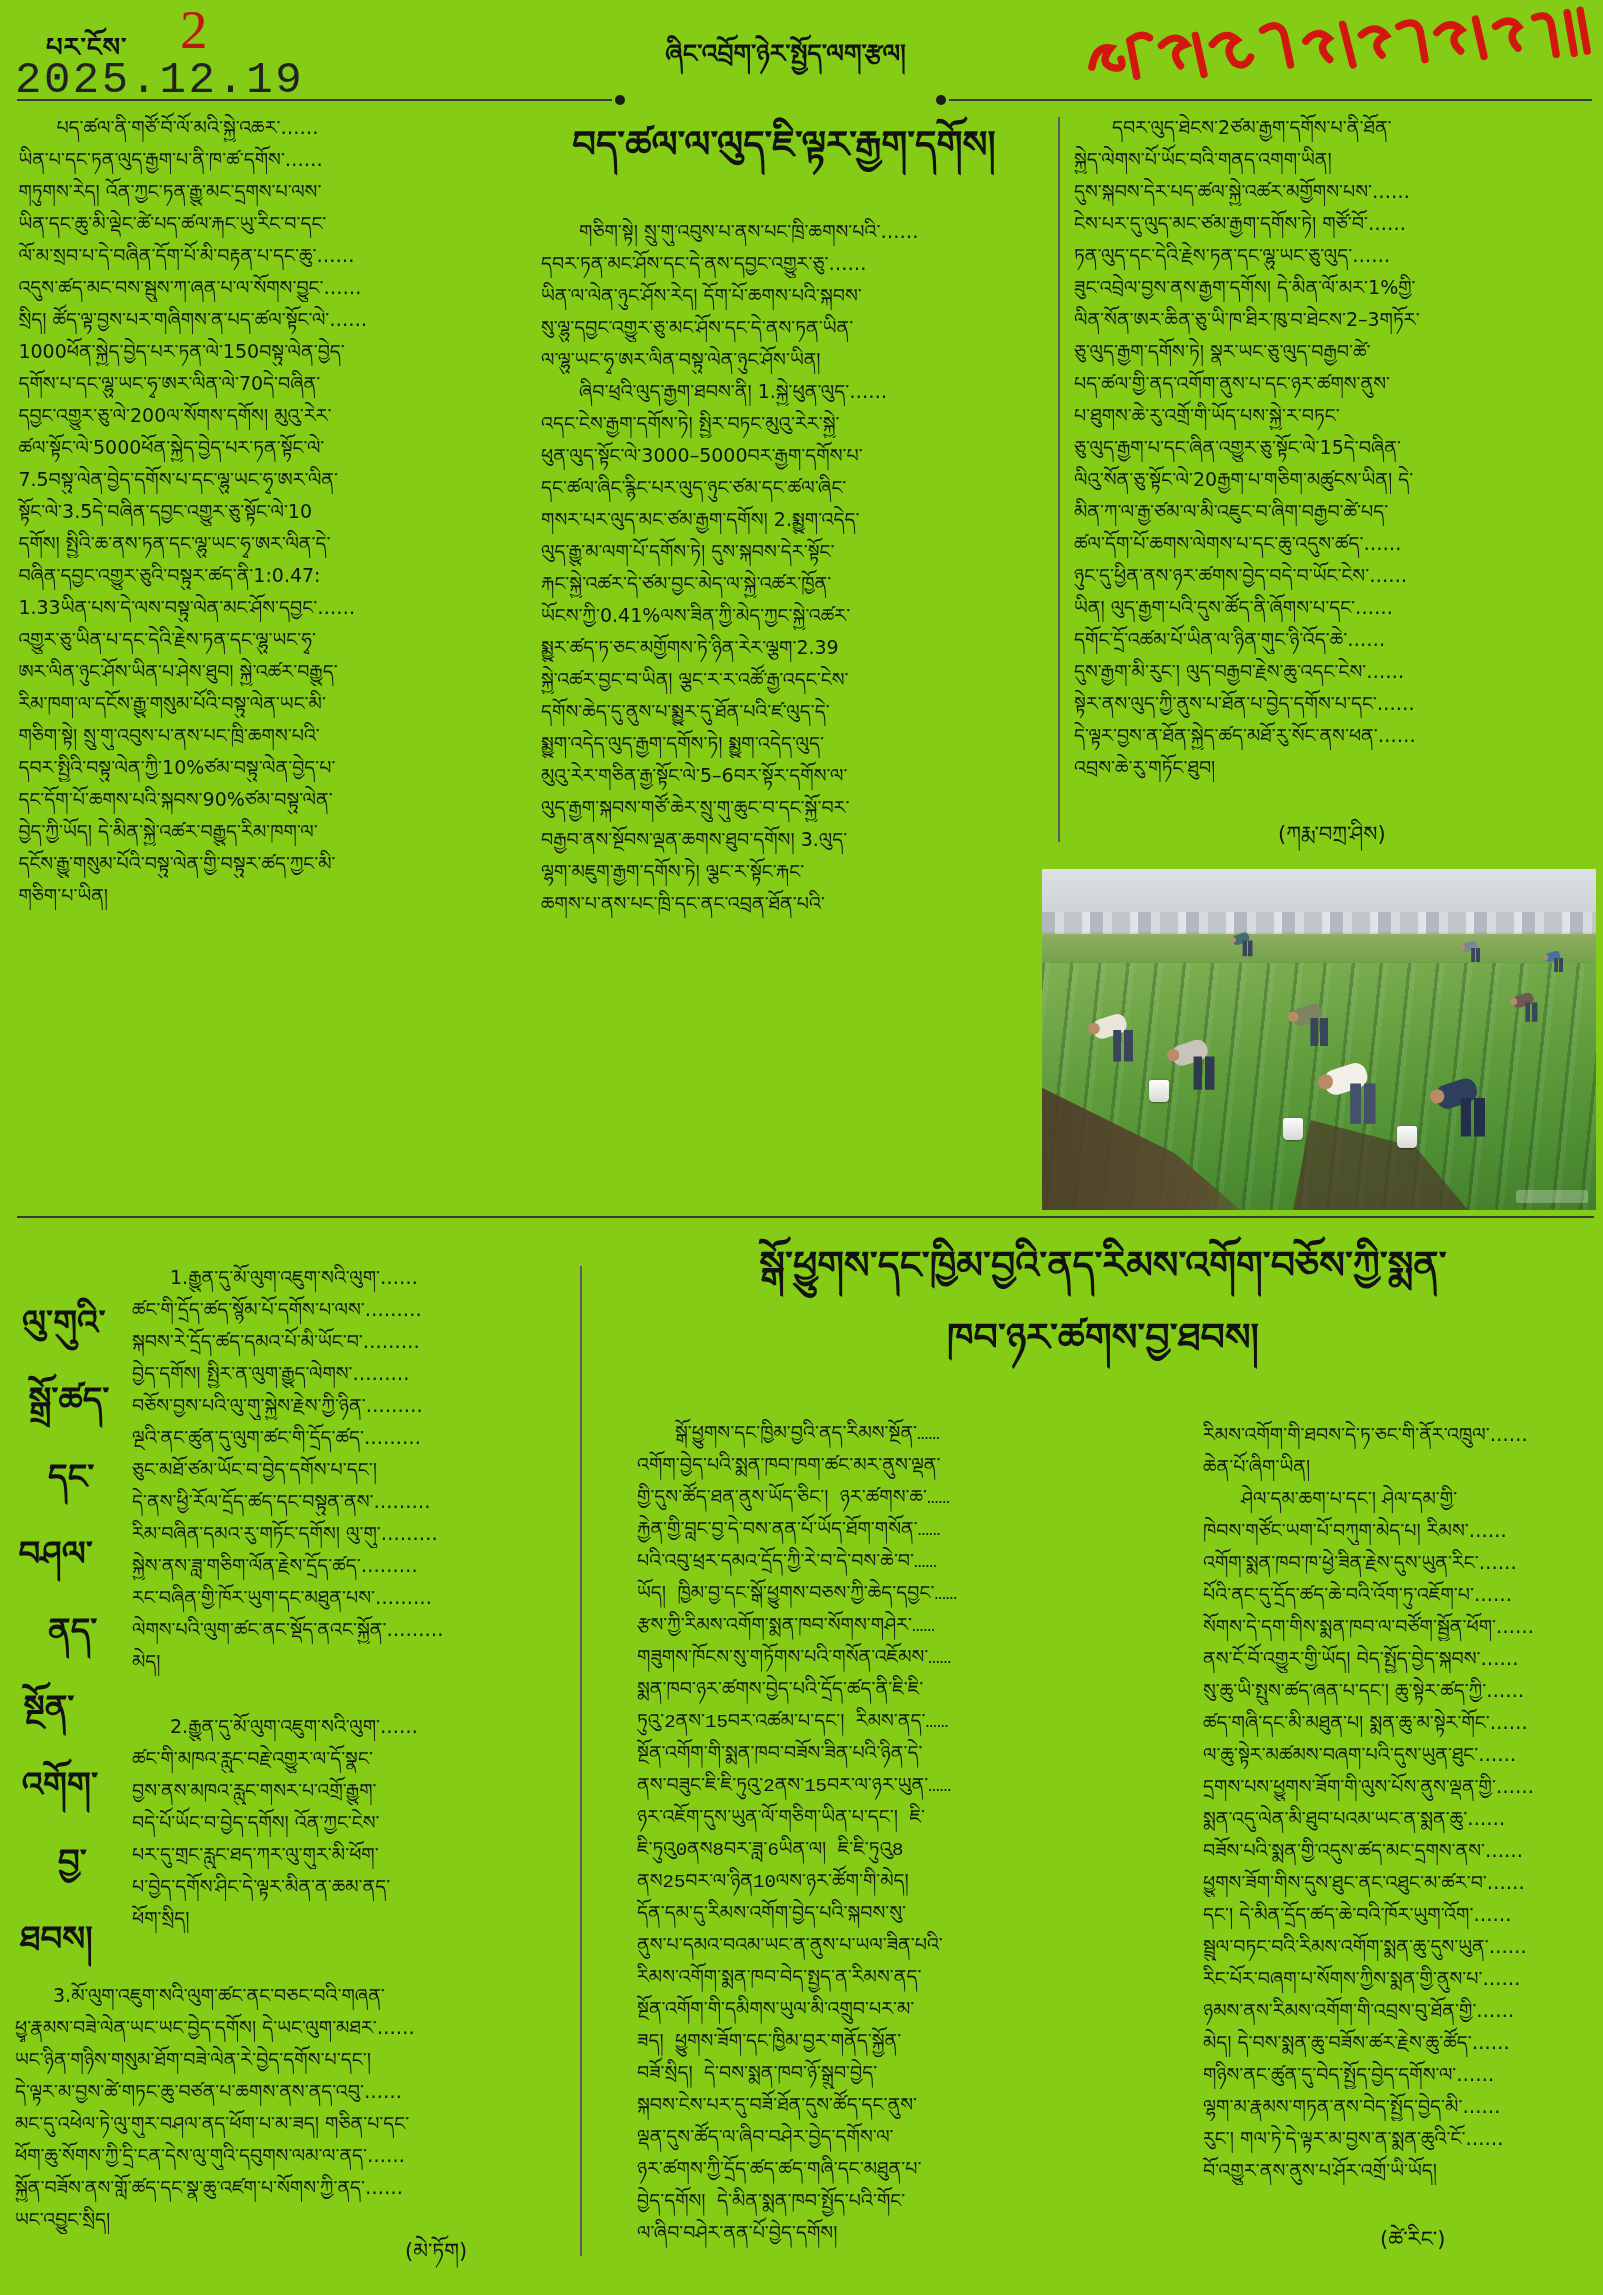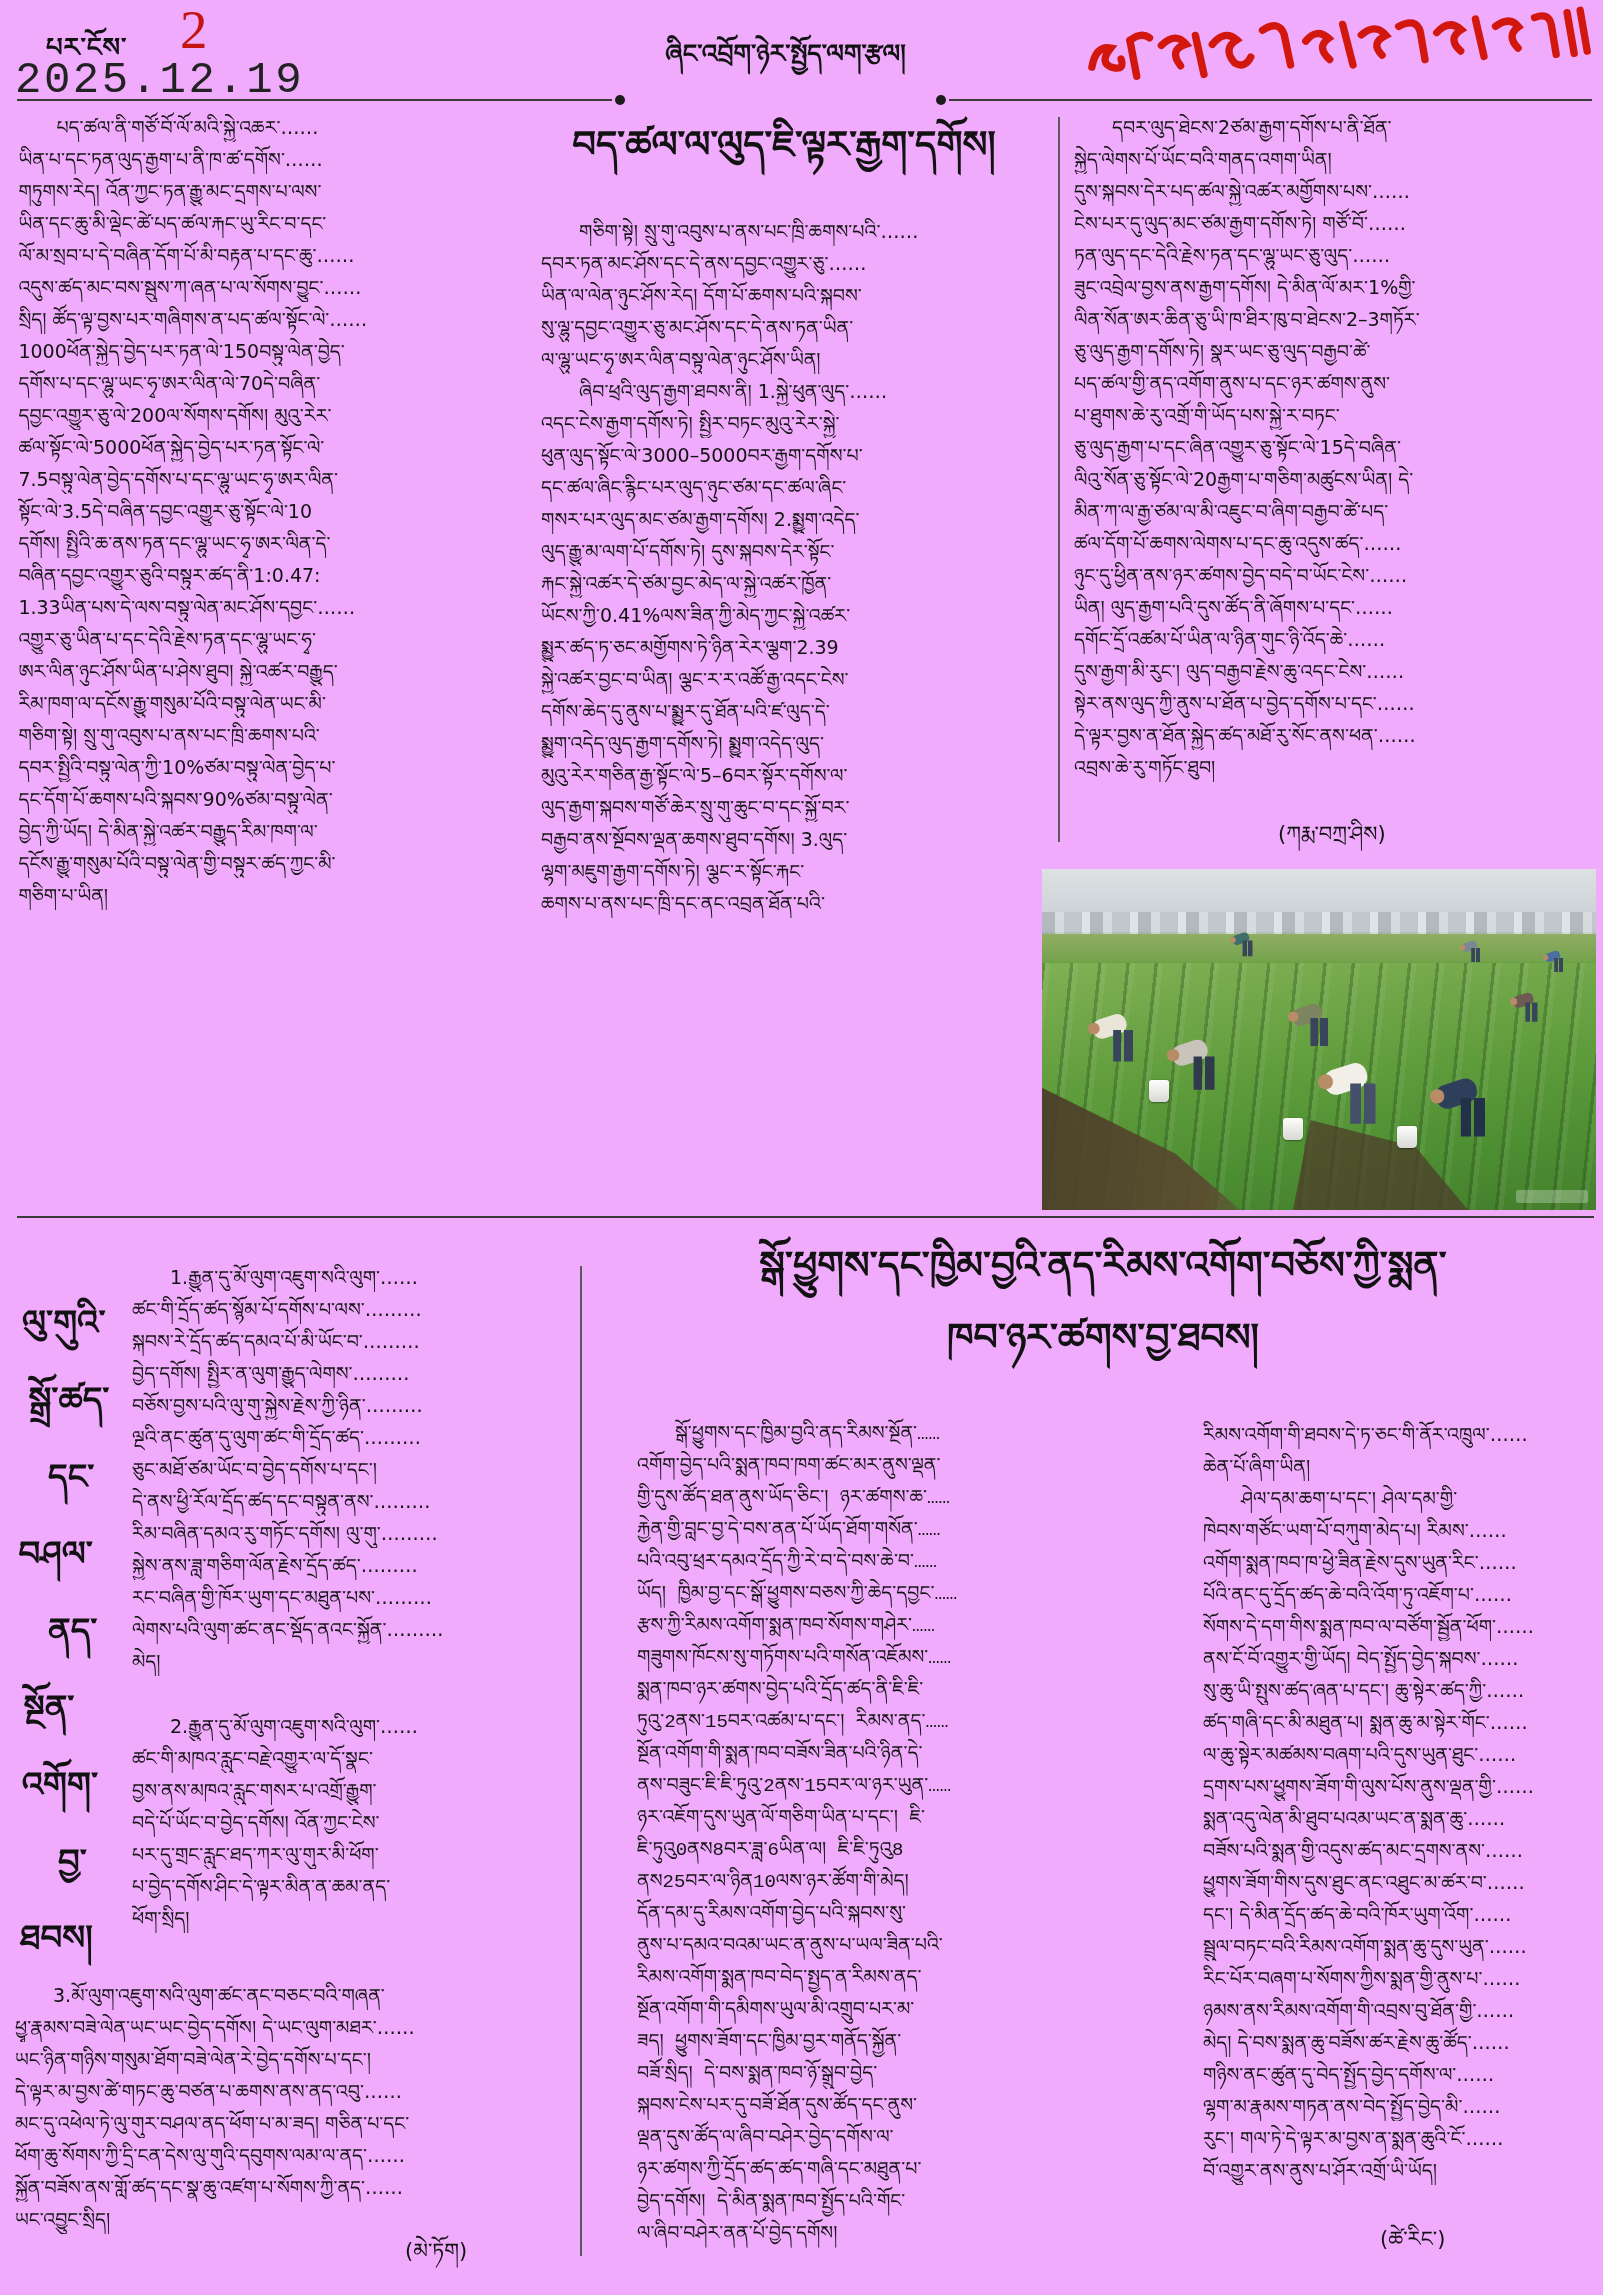--- a/index.html
+++ b/index.html
@@ -1,16 +1,16 @@
 <!DOCTYPE html>
 <html style="font-size:13.4px"><head>
 <meta charset="utf-8">
 <style>
   html,body{margin:0;padding:0;background:#ffffff;}
-  .page{position:relative;width:1604px;height:2295px;background:#f0abfc;overflow:hidden;
+  .page{position:relative;width:1604px;height:2295px;background:#84cc16;overflow:hidden;
         font-family:"DejaVu Sans",sans-serif;color:#121212;}
   .abs{position:absolute;}
   
   .pg-label{font-size:26px;font-weight:700;letter-spacing:0.8px;}
   .pg-num{font-family:"Liberation Serif",serif;font-size:55px;color:#c41414;line-height:50px;}
   .pg-date{font-family:Liberation Mono, monospace;font-size:44px;letter-spacing:2.5px;color:#222;}
   .ed-title{font-size:25px;font-weight:700;text-align:center;}
   .hline{height:1.7px;background:#3a3a3a;}
   .dot{width:10px;height:10px;border-radius:50%;background:#1c1c1c;}
   .vrule{width:1.7px;background:#5a5a5a;}
@@ -18,21 +18,21 @@
   .col .tl{height:32px;line-height:34px;font-size:19px;white-space:nowrap;overflow:hidden;}
   .headline{font-size:37px;font-weight:700;text-align:center;line-height:1.25;}
   .headline2{font-size:38px;font-weight:700;text-align:center;line-height:1.0;}
   .sig{font-size:21px;}
   
   .vt .tl{height:77px;line-height:58px;font-size:34px;font-weight:700;white-space:nowrap;overflow:visible;}
   .vt .tl:nth-child(1){margin-left:12px;}  .vt .tl:nth-child(2){margin-left:18.4px;}
   .vt .tl:nth-child(3){margin-left:38px;} .vt .tl:nth-child(4){margin-left:8.4px;}
   .vt .tl:nth-child(5){margin-left:38px;} .vt .tl:nth-child(6){margin-left:13.4px;}
   .vt .tl:nth-child(7){margin-left:11.7px;} .vt .tl:nth-child(8){margin-left:48px;}
-  .vt .tl:nth-child(9){margin-left:10px;font-family:Liberation Serif, serif;}
+  .vt .tl:nth-child(9){margin-left:10px;}
   
   .photo{width:554px;height:341px;overflow:hidden;background:#6aa344;}
   .ph-sky{position:absolute;left:0;top:0;width:100%;height:63px;
           background:linear-gradient(#dde1e4,#c6cdd2);}
   .ph-bldg{position:absolute;left:0;top:43px;width:100%;height:22px;opacity:.85;
           background:repeating-linear-gradient(90deg,#aeb4ba 0 13.4px,#d9dde0 13.4px 22px,#bfc5ca 22px 40px,#e4e7e9 40px 48px);}
   .ph-far{position:absolute;left:0;top:65px;width:100%;height:28px;
           background:linear-gradient(#8fae62,#74a24c);}
   .ph-field{position:absolute;left:0;top:94px;width:100%;height:247px;
           background:linear-gradient(175deg,#7fb054,#5f9c3c 45%,#4e8f33 75%,#447f2c);}

